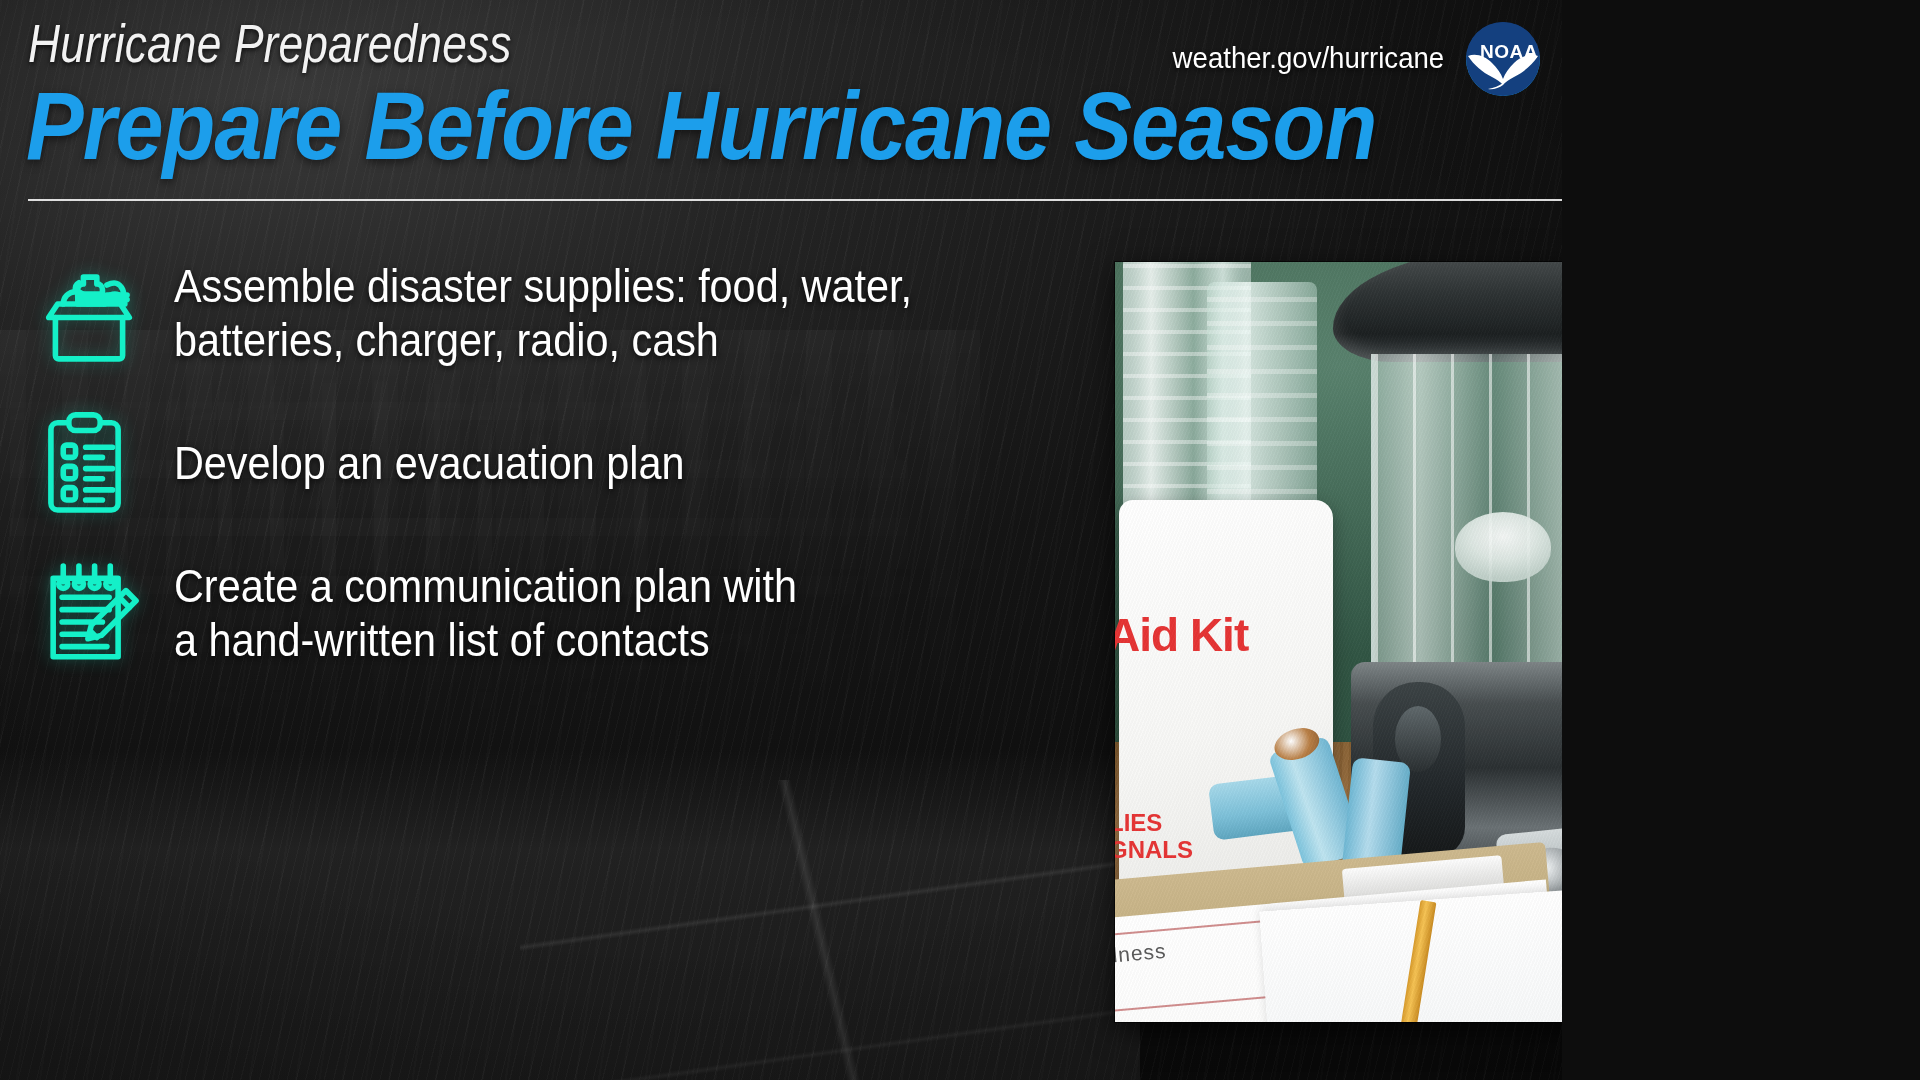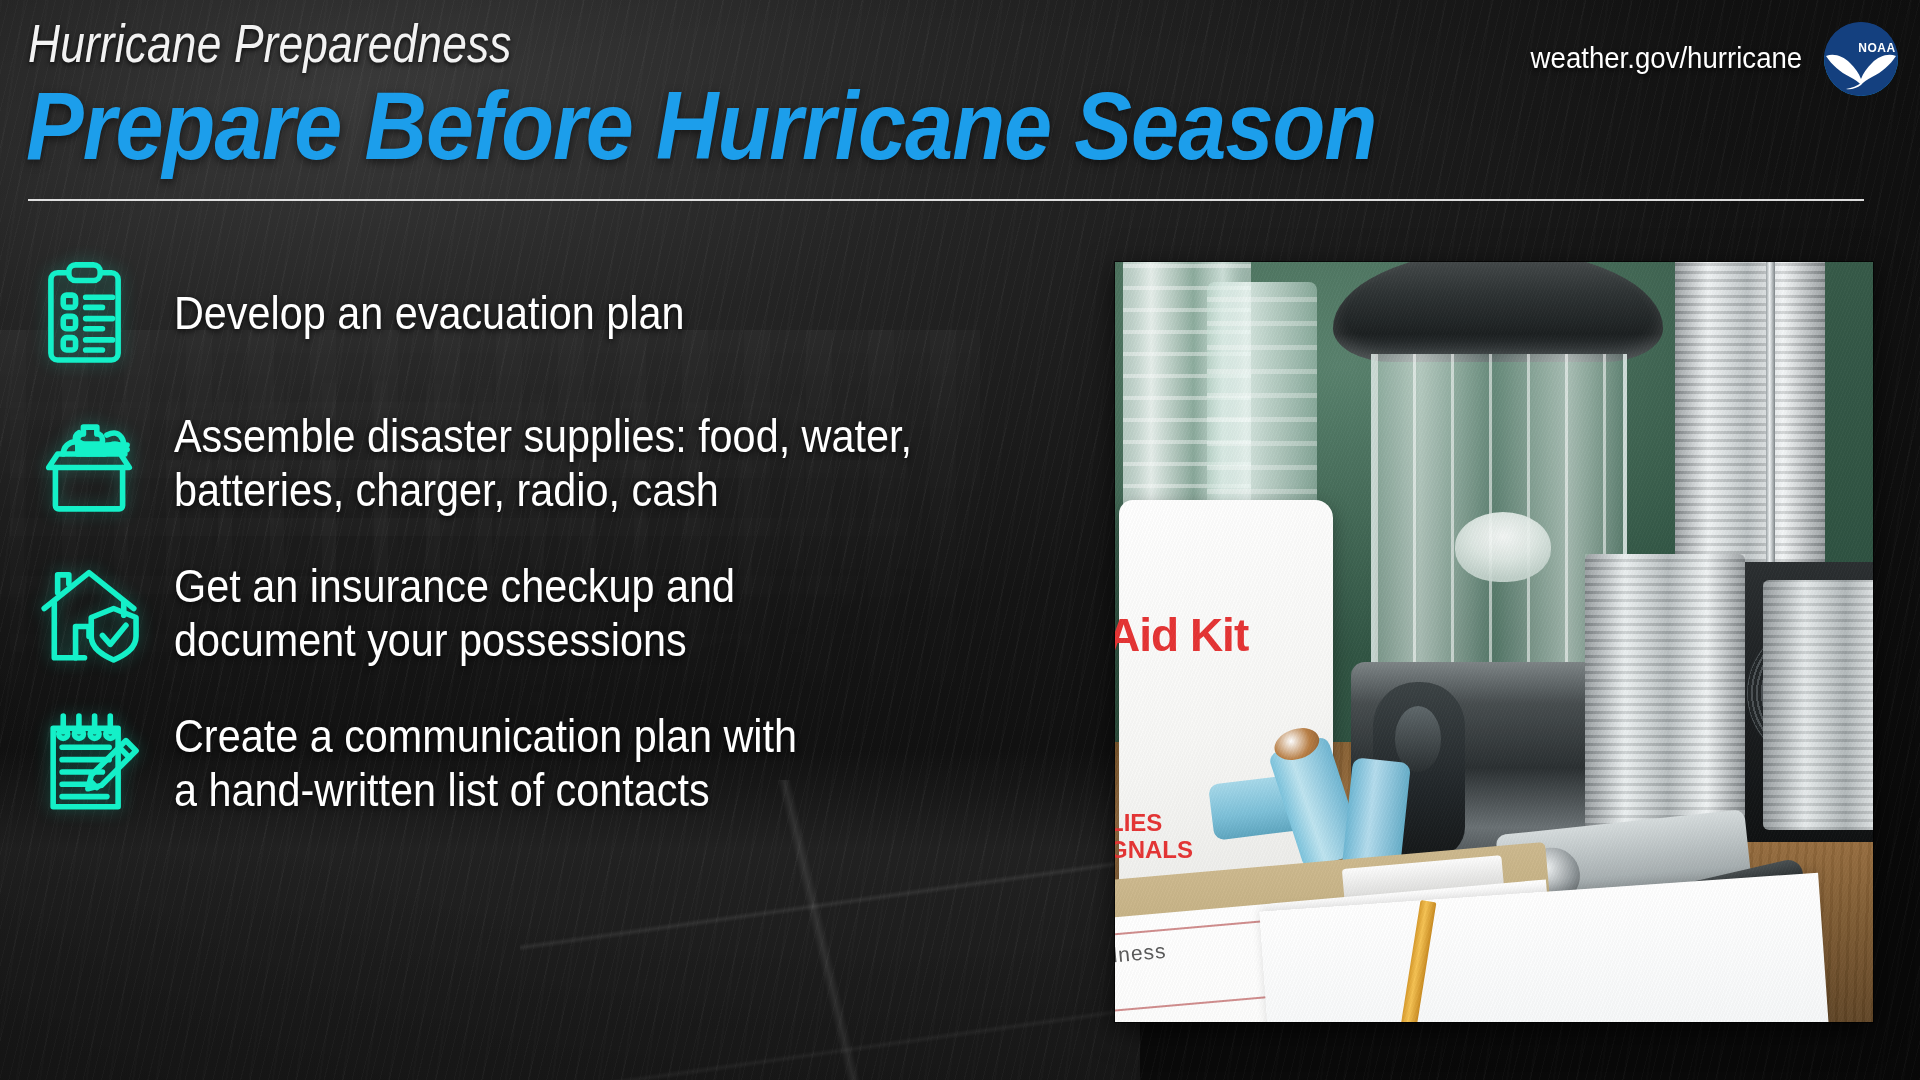--- a/index.html
+++ b/index.html
@@ -7,21 +7,21 @@
   html,body{
     width:1920px; height:1080px;
     overflow:hidden;
     background:#0d0d0d;
     font-family:"Liberation Sans", sans-serif;
   }
 
   
   #poster{
     position:relative;
-    width:1920px; height:1080px;
+    width:1562px; height:1080px;
     overflow:hidden;
     background:#0f172a;
   }
 
   
   .bg-base{
     position:absolute; inset:0;
     background:
       radial-gradient(120% 90% at 18% 8%, #3a3a3a 0%, #242424 28%, #141414 60%, #0b0b0b 100%),
       linear-gradient(180deg,#2b2b2b 0%,#1d1d1d 40%,#121212 72%,#0a0a0a 100%);
@@ -117,23 +117,23 @@
     text-shadow:0 2px 6px rgba(0,0,0,.85);
   }
   .noaa-logo{
     position:absolute; right:22px; top:22px;
     width:74px; height:74px; border-radius:50%;
     background:linear-gradient(180deg,#133a78 0%,#14407f 44%,#1b86d0 46%,#1a8ad6 100%);
     overflow:hidden;
   }
   .noaa-logo svg{ position:absolute; inset:0; width:74px; height:74px; }
   .noaa-word{
-    position:absolute; top:19px; left:16px; width:100%;
+    position:absolute; top:19px; left:6px; width:100%;
     text-align:center;
-    font-size:12px; font-weight:700; letter-spacing:.5px;
+    font-size:19px; font-weight:700; letter-spacing:.5px;
     color:#ffffff; font-family:"Liberation Sans", sans-serif;
   }
 
   
   .checklist{
     position:absolute; left:30px; top:238px;
     width:1060px;
   }
   .row{
     display:flex; align-items:center;
@@ -444,36 +444,20 @@
       <circle cx="37" cy="37" r="37" fill="#14407f"></circle>
       <path d="M0 40 a37 37 0 0 0 74 0 v34 h-74 z" fill="#1a8ad6"></path>
       <path d="M2 34 C10 31 19 34 26 41 C31 46 35 51 37 57 C39 51 43 46 48 41 C55 34 64 31 72 34
                C66 43 58 50 48 55 C43 58 39 60 37 63 C35 60 31 58 26 55 C16 50 8 43 2 34 Z" fill="#ffffff"></path>
       <path d="M37 63 C33 66 27 68 22 67 C28 66 33 64 37 61 Z" fill="#ffffff"></path>
     </svg>
     <div class="noaa-word">NOAA</div>
   </div>
 
   <div class="checklist">
-
-    <div class="row">
-      <div class="ico">
-        <svg viewBox="0 0 100 100" fill="none" stroke="#14f0c8" stroke-width="5" stroke-linecap="round" stroke-linejoin="round">
-          <path d="M30 14 H22 a6 6 0 0 0-6 6 V86 a6 6 0 0 0 6 6 H70 a6 6 0 0 0 6-6 V20 a6 6 0 0 0-6-6 H62"></path>
-          <rect x="32" y="7" width="28" height="14" rx="6"></rect>
-          <rect x="27" y="34" width="11" height="11" rx="3"></rect>
-          <path d="M47 36 H71 M47 45 H62"></path>
-          <rect x="27" y="53" width="11" height="11" rx="3"></rect>
-          <path d="M47 55 H71 M47 64 H62"></path>
-          <rect x="27" y="72" width="11" height="11" rx="3"></rect>
-          <path d="M47 74 H71 M47 83 H62"></path>
-        </svg>
-      </div>
-      <div class="txt">Develop an evacuation plan</div>
-    </div>
 
     <div class="row">
       <div class="ico">
         <svg viewBox="0 0 100 100" fill="none" stroke="#14f0c8" stroke-width="5" stroke-linecap="round" stroke-linejoin="round">
           <path d="M14 54 L22 42 H78 L86 54 Z"></path>
           <path d="M20 54 V88 a3 3 0 0 0 3 3 H77 a3 3 0 0 0 3-3 V54"></path>
           <path d="M45 18 h12 v6 a5 5 0 0 1 5 5 v13 H40 V29 a5 5 0 0 1 5-5 z"></path>
           <path d="M40 33 H62 M40 38 H62"></path>
           <path d="M27 42 a11 11 0 0 1 22 0"></path>
           <path d="M38 31 q-1 -6 3 -8"></path>
@@ -482,32 +466,33 @@
           <path d="M66 34 H84 M66 38 H84"></path>
         </svg>
       </div>
       <div class="txt">Assemble disaster supplies: food, water,
 batteries, charger, radio, cash</div>
     </div>
 
     <div class="row">
       <div class="ico">
         <svg viewBox="0 0 100 100" fill="none" stroke="#14f0c8" stroke-width="5" stroke-linecap="round" stroke-linejoin="round">
-          <path d="M10 46 L50 14 L90 46"></path>
-          <path d="M19 41 V90 H46"></path>
-          <path d="M81 41 V52"></path>
-          <path d="M22 32 V16 h10 v8"></path>
-          <path d="M38 90 V62 h12 v9"></path>
-          <path d="M72 46 L92 54 V71 c0 11 -11 17 -20 21 c-9 -4 -20 -10 -20 -21 V54 Z"></path>
-          <path d="M62 70 l7 8 l14 -17"></path>
+          <path d="M30 14 H22 a6 6 0 0 0-6 6 V86 a6 6 0 0 0 6 6 H70 a6 6 0 0 0 6-6 V20 a6 6 0 0 0-6-6 H62"></path>
+          <rect x="32" y="7" width="28" height="14" rx="6"></rect>
+          <rect x="27" y="34" width="11" height="11" rx="3"></rect>
+          <path d="M47 36 H71 M47 45 H62"></path>
+          <rect x="27" y="53" width="11" height="11" rx="3"></rect>
+          <path d="M47 55 H71 M47 64 H62"></path>
+          <rect x="27" y="72" width="11" height="11" rx="3"></rect>
+          <path d="M47 74 H71 M47 83 H62"></path>
         </svg>
       </div>
-      <div class="txt">Get an insurance checkup and
-document your possessions</div>
+      <div class="txt">Develop an evacuation plan</div>
     </div>
+
 
     <div class="row">
       <div class="ico">
         <svg viewBox="0 0 100 100" fill="none" stroke="#14f0c8" stroke-width="5" stroke-linecap="round" stroke-linejoin="round">
           <path d="M18 19 H76 V89 H18 Z"></path>
           <path d="M27 8 V22 M41 8 V22 M55 8 V22 M69 8 V22"></path>
           <circle cx="27" cy="24" r="4"></circle>
             <circle cx="41" cy="24" r="4"></circle>
           <circle cx="55" cy="24" r="4"></circle>
             <circle cx="69" cy="24" r="4"></circle>

